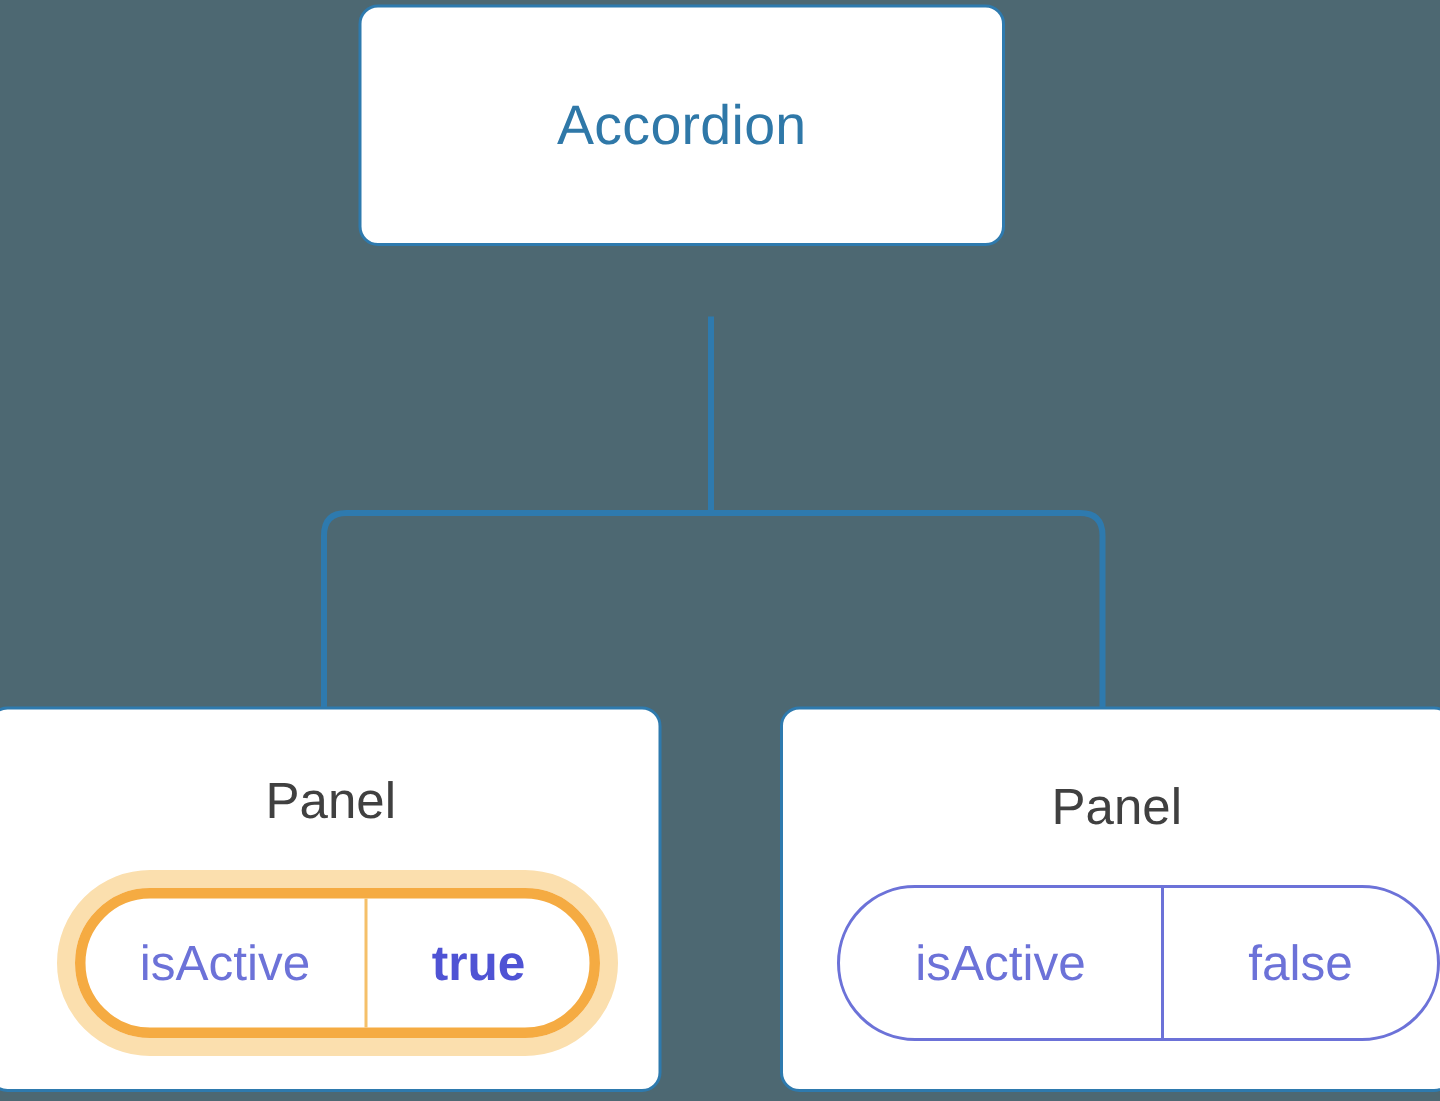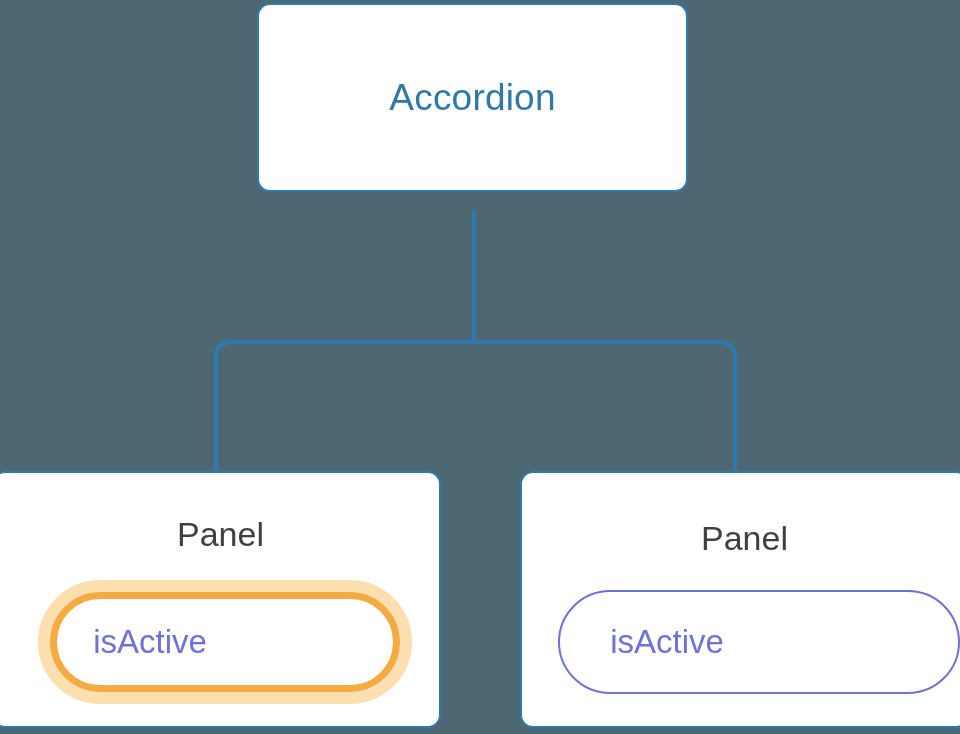--- a/index.html
+++ b/index.html
@@ -30,24 +30,24 @@
   
   .node-card {
     position: absolute;
     background: #ffffff;
     border: 2px solid #2e7aae;
     border-radius: 13px;
     box-sizing: border-box;
   }
 
   #node-accordion {
-    left: 257px;
+    left: 239px;
     top: 3px;
     width: 431px;
-    height: 189px;
+    height: 161px;
     display: flex;
     align-items: center;
     justify-content: center;
   }
 
   #node-panel-left {
     left: -8px;
     top: 471px;
     width: 449px;
     height: 257px;
@@ -163,26 +163,28 @@
   </div>
 
   <div class="node-card" id="node-panel-left">
 
     <span class="panel-title">Panel</span>
 
     <div class="pill-highlight-halo" style="left:44px; top:107px; width:374px; height:124px;"></div>
 
     <div class="pill-highlight-ring" style="left:56px; top:119px; width:350px; height:100px;">
       <div class="pill-cell pill-key" style="flex:0 0 186px;">isActive</div>
+      <div class="pill-cell pill-val" style="flex:1 1 auto;">true</div>
     </div>
 
   </div>
 
   <div class="node-card" id="node-panel-right">
 
     <span class="panel-title">Panel</span>
 
     <div class="pill pill-plain" style="left:36px; top:117px; width:402px; height:104px;">
       <div class="pill-cell pill-key" style="flex:0 0 214px;">isActive</div>
+      <div class="pill-cell pill-val" style="flex:1 1 auto;">false</div>
     </div>
   </div>
 
 </div>
 
 </body></html>

